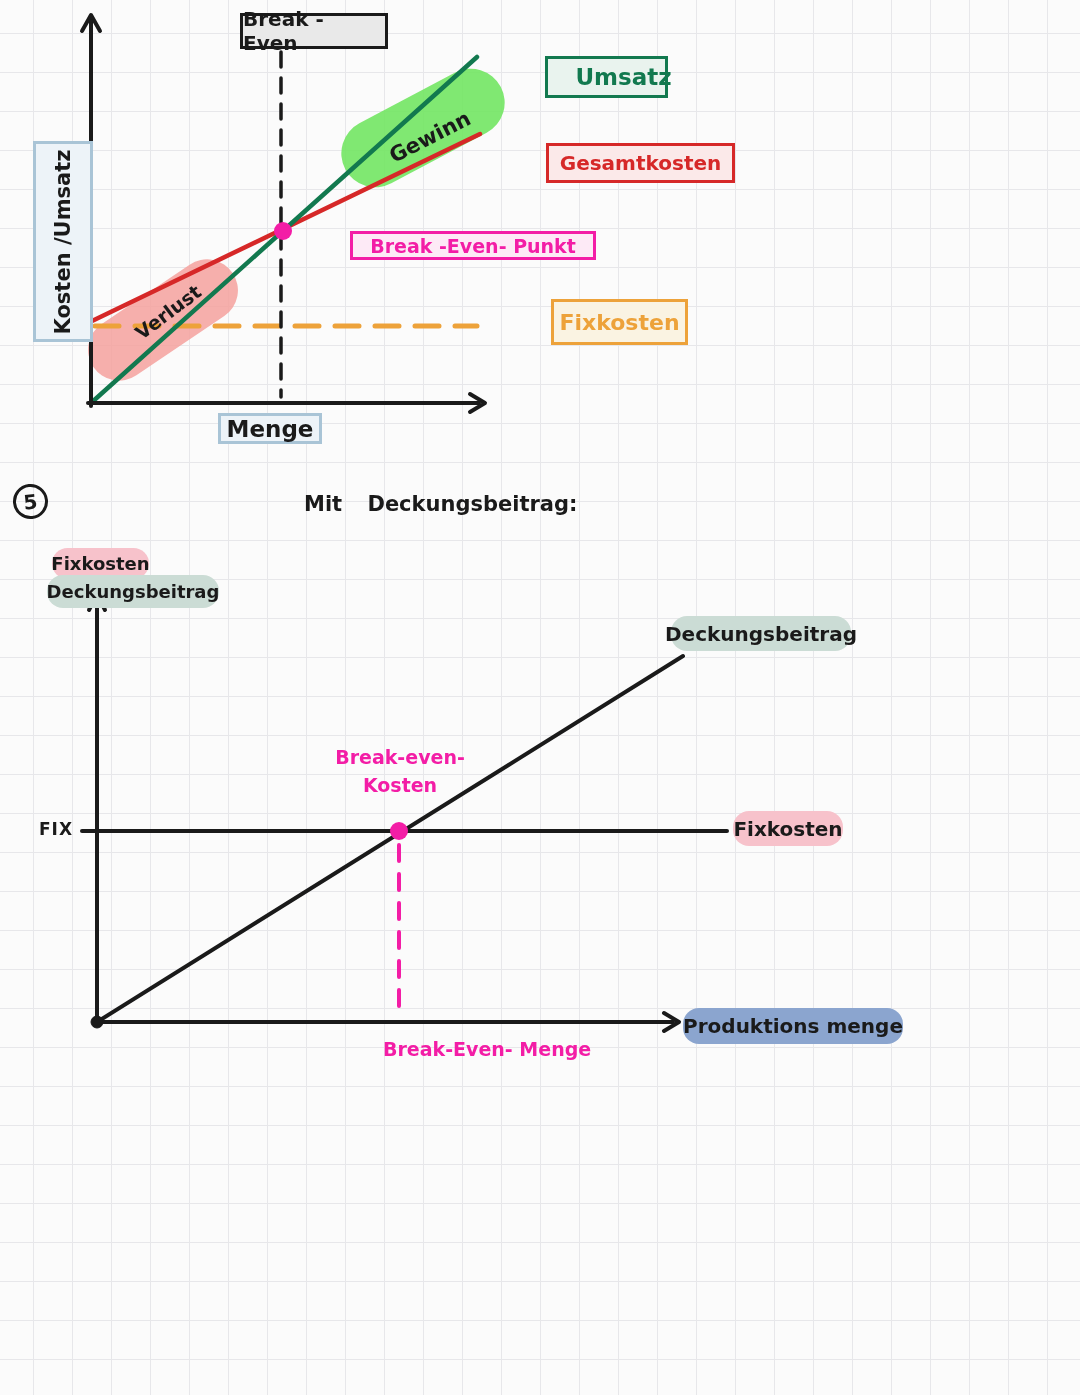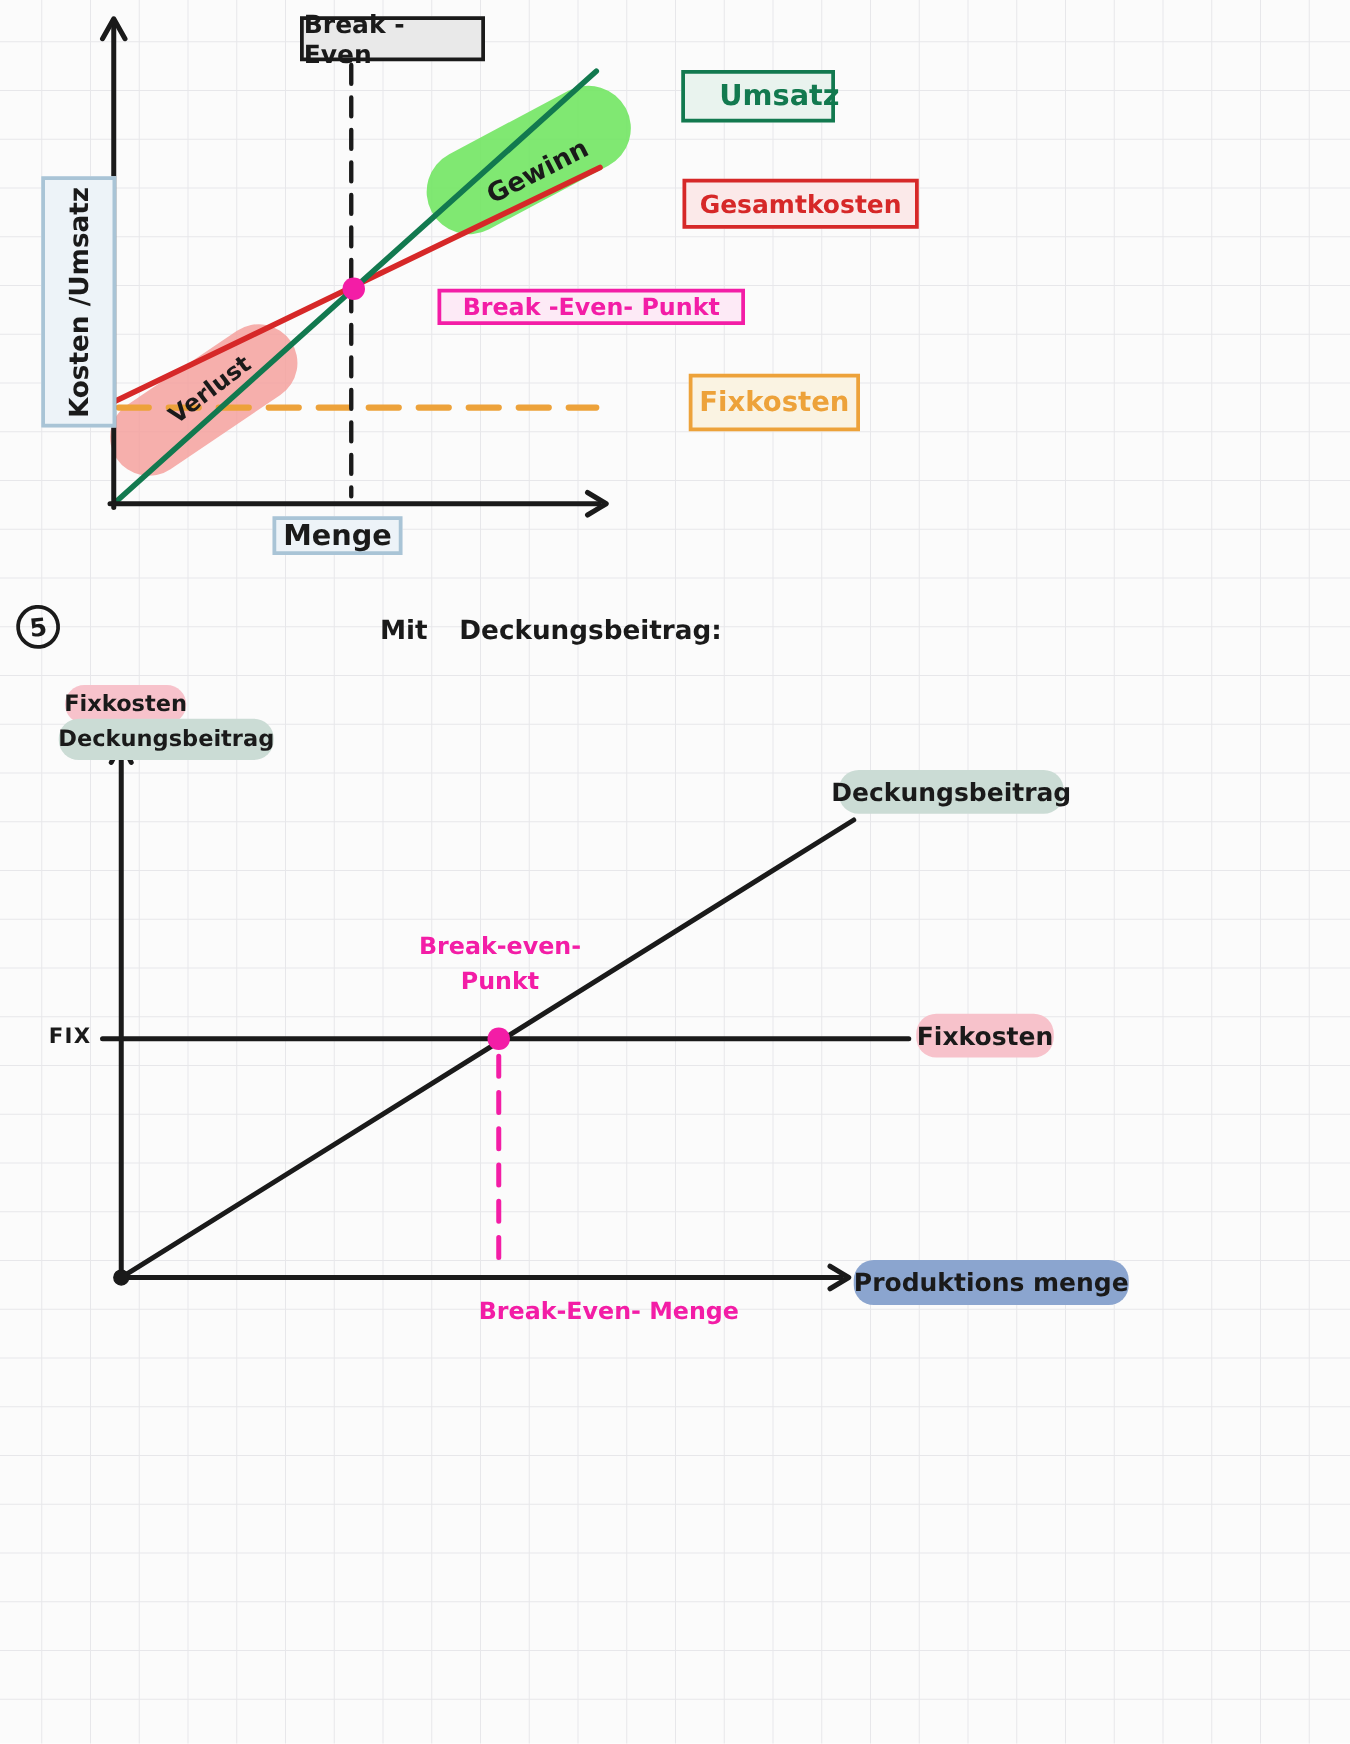--- a/index.html
+++ b/index.html
@@ -101,18 +101,18 @@
 
   <div class="abs pill hand" style="left:671px; top:616px; width:180px; height:35px; font-size:20px; background:#cbdcd5;">Deckungsbeitrag</div>
 
   <div class="abs pill hand" style="left:733px; top:811px; width:110px; height:35px; font-size:20px; background:#f7c2cb;">Fixkosten</div>
 
   <div class="abs pill hand" style="left:683px; top:1008px; width:220px; height:36px; font-size:20px; background:#8ba5cf;">Produktions menge</div>
 
   <div class="abs" style="left:330px; top:744px; width:140px; text-align:center; color:#f31da6;
               font-weight:bold; font-size:19px; line-height:1.45;">
     <div>Break-even-</div>
-    <div>Punkt</div>
+    <div>Kosten</div>
   </div>
 
   <div class="abs hand" style="left:383px; top:1038px; font-size:19px; color:#f31da6;">Break-Even- Menge</div>
 
 </div>
 
 </body></html>

